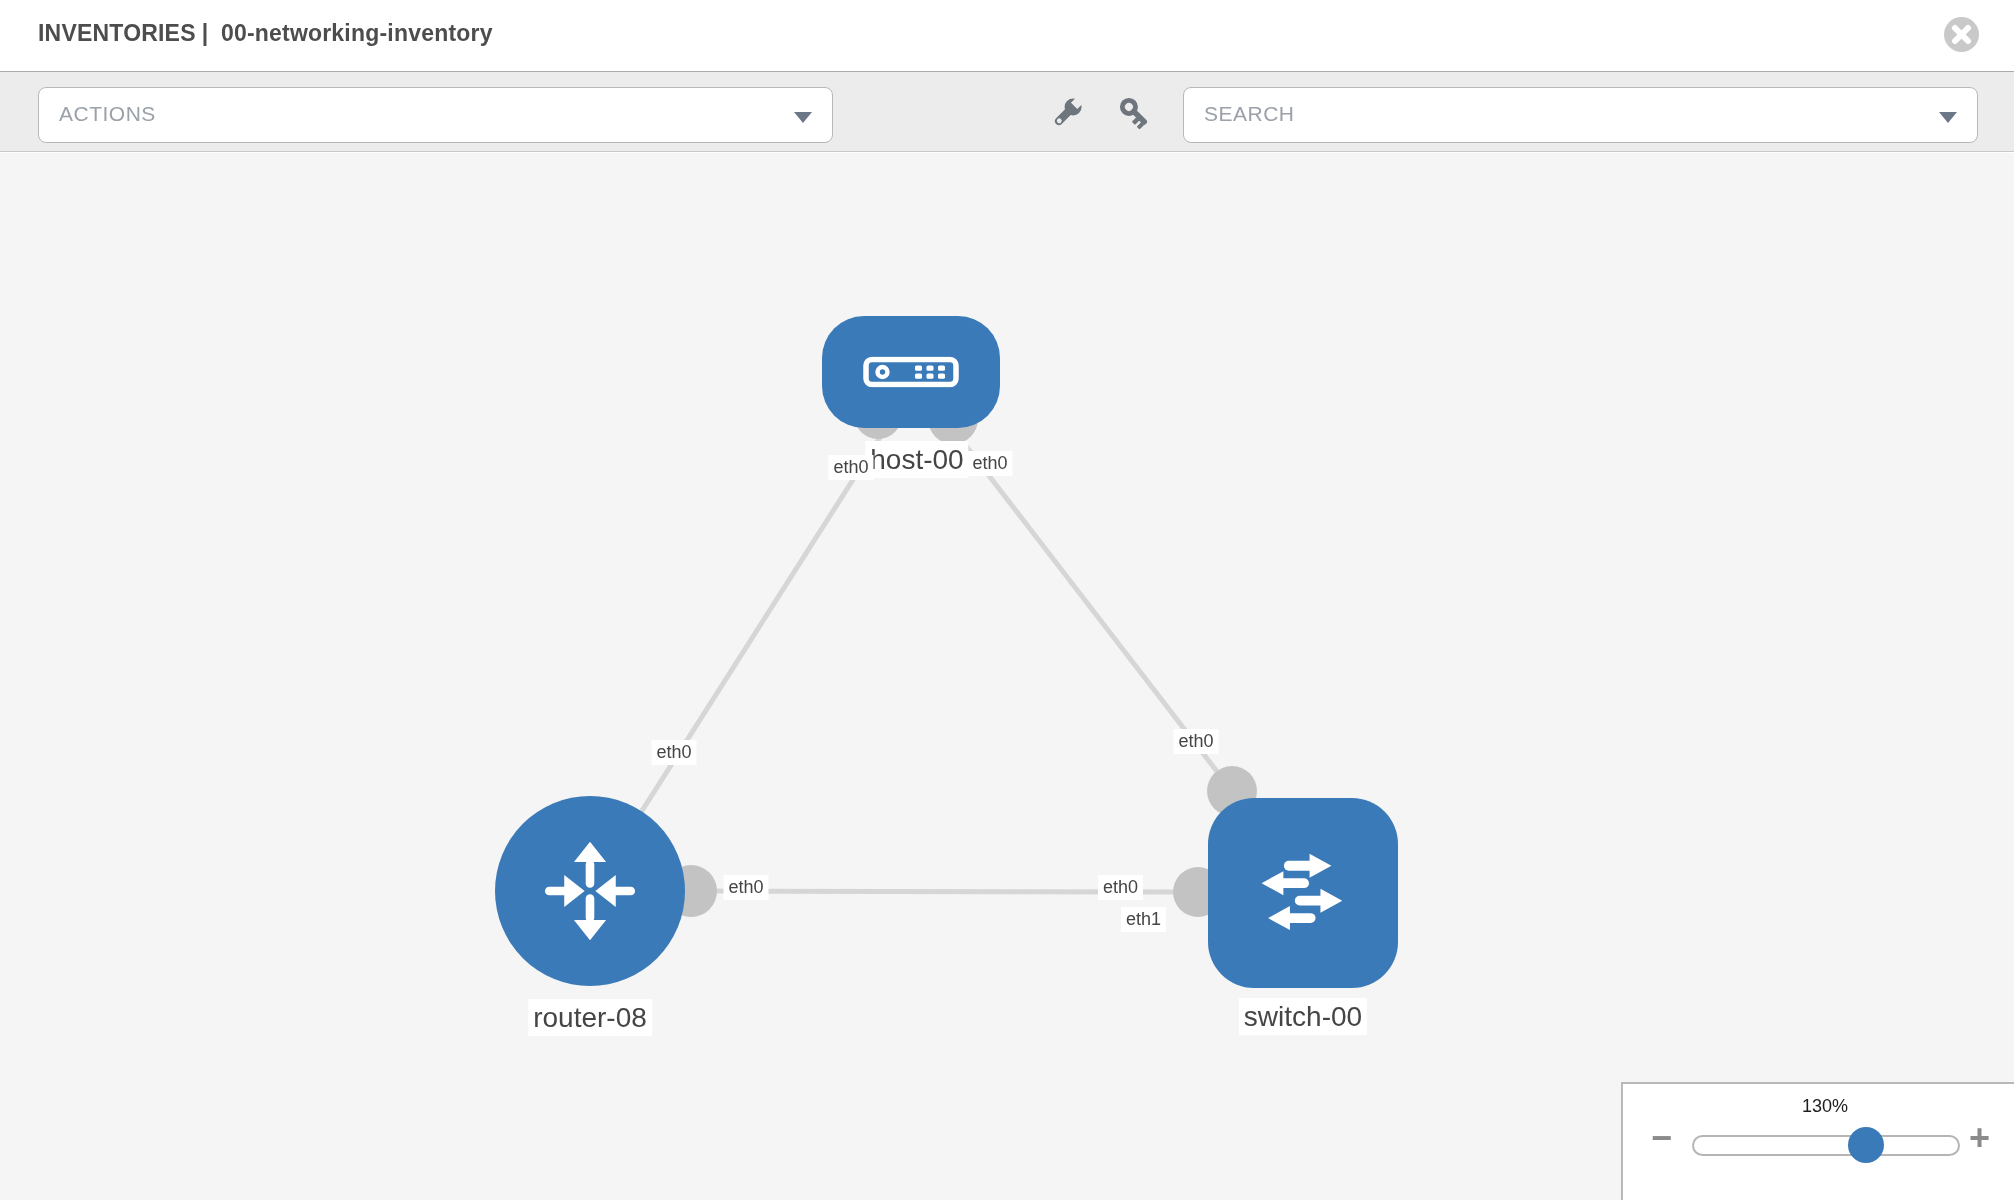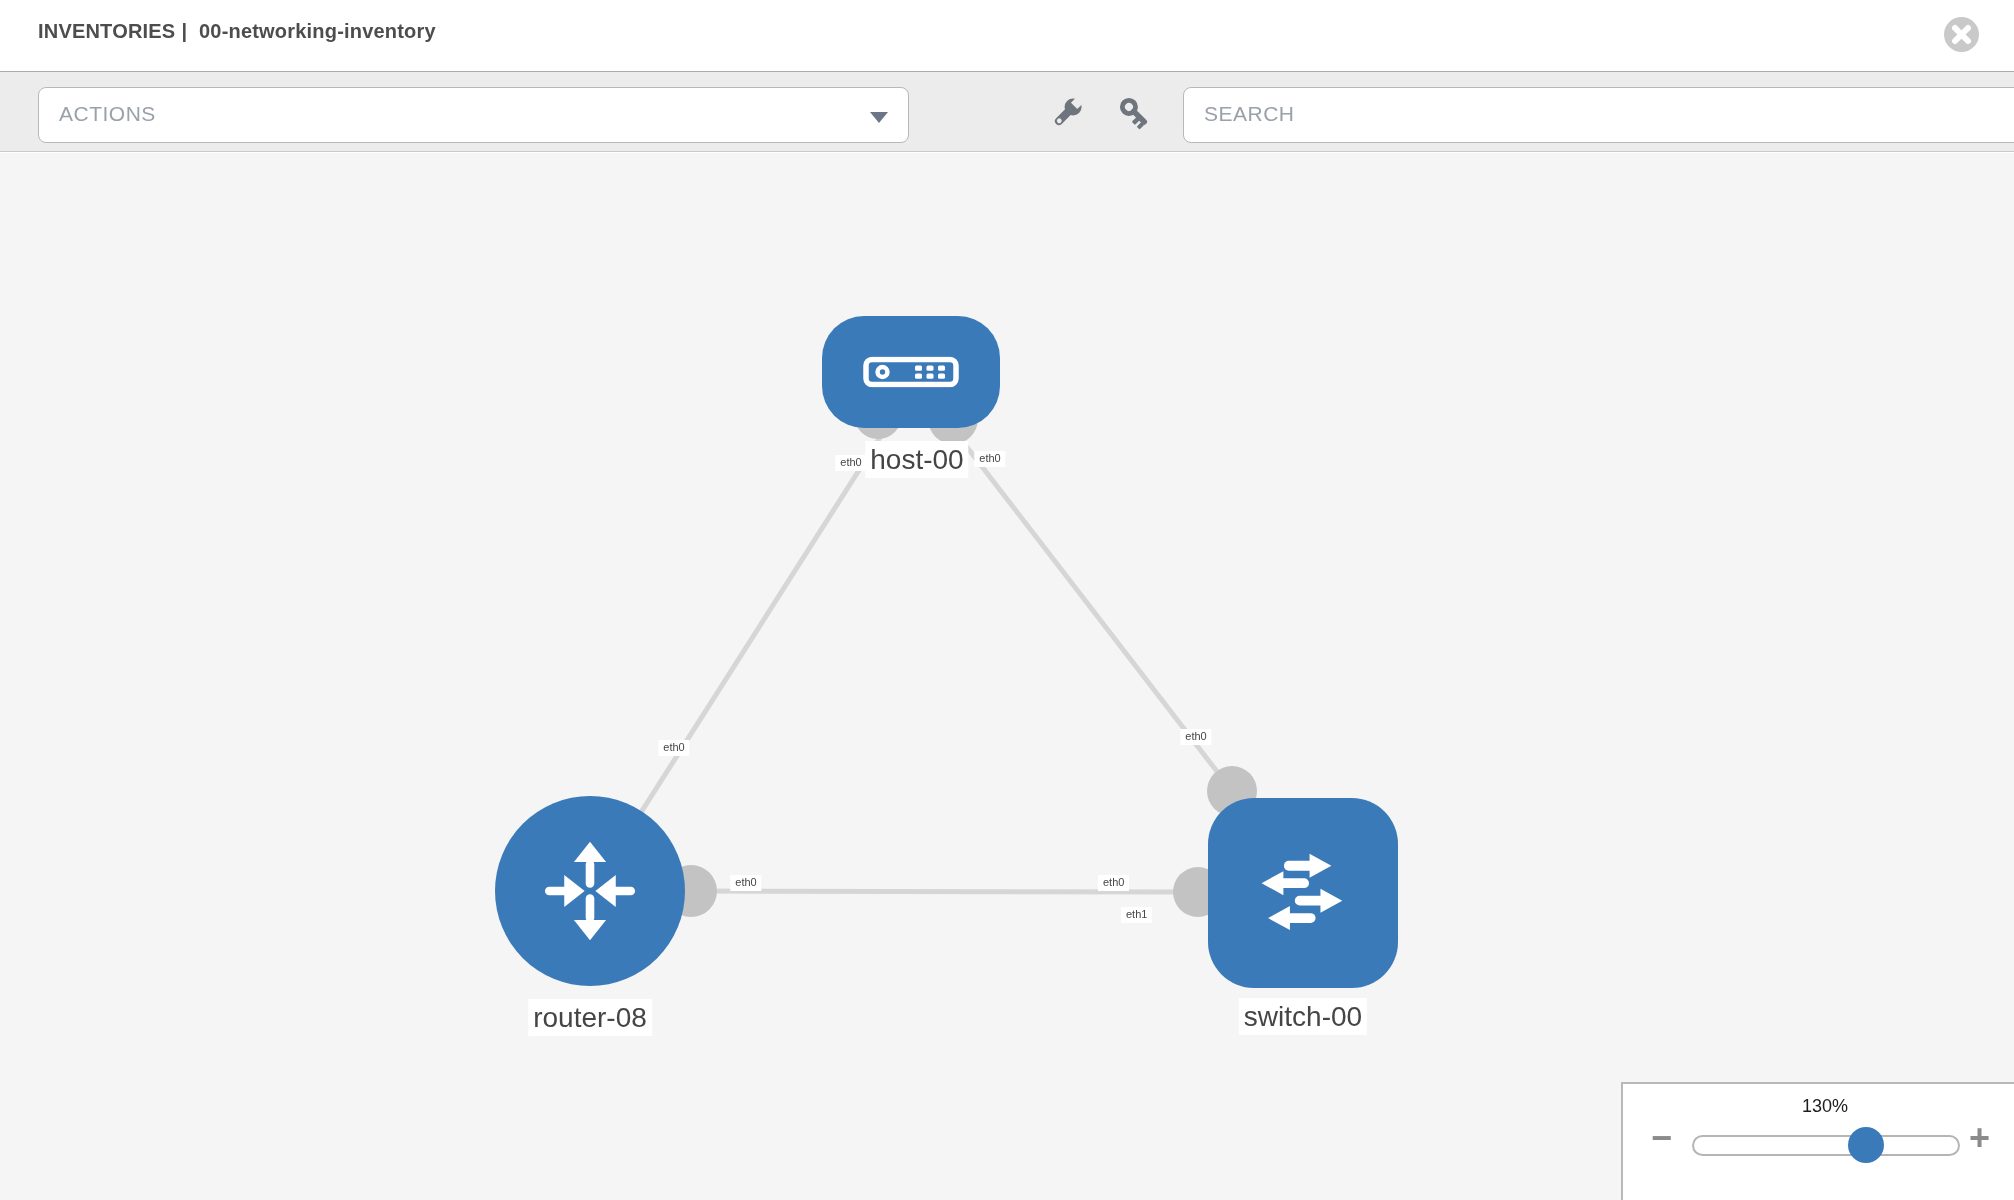--- a/index.html
+++ b/index.html
@@ -1,31 +1,31 @@
 <!DOCTYPE html>
 <html><head>
 <meta charset="utf-8">
 <style>
   * { margin:0; padding:0; box-sizing:border-box; }
   html,body { width:2014px; height:1200px; overflow:hidden; background:#fff;
               font-family:"Liberation Sans", sans-serif; }
 
   
   .header { position:absolute; left:0; top:0; width:2014px; height:71px; background:#fff; }
-  .page-title { position:absolute; left:38px; top:20px; font-size:20px; font-weight:bold;
+  .page-title { position:absolute; left:38px; top:20px; font-size:23px; font-weight:bold;
                 color:#4d4d4d; letter-spacing:0.2px; }
   .page-title span { margin-right:6px; }
   .close-btn { position:absolute; left:1944px; top:17px; width:35px; height:35px;
                border-radius:50%; background:#c9c9c9; cursor:pointer; }
   .close-btn svg { position:absolute; left:0; top:0; }
 
   
   .toolbar { position:absolute; left:0; top:71px; width:2014px; height:81px;
              background:#ececec; border-top:1px solid #ababab; border-bottom:1px solid #c9c9c9; }
-  .select-box { position:absolute; top:15px; height:56px; width:871px; background:#fff;
+  .select-box { position:absolute; top:15px; height:56px; width:795px; background:#fff;
                 border:1px solid #b8b8b8; border-radius:8px; }
   .select-box .select-text { position:absolute; left:20px; top:14px; font-size:21px;
                              color:#9ba1a9; letter-spacing:0.5px; }
   .caret { position:absolute; right:20px; top:24px; width:0; height:0;
            border-left:9px solid transparent; border-right:9px solid transparent;
            border-top:11px solid #6b7686; }
   .actions-box { left:38px; }
   .search-box  { left:1183px; }
   .tool-icon { position:absolute; top:22px; width:40px; height:40px; cursor:pointer; }
   .wrench-btn { left:1046px; }
@@ -38,21 +38,21 @@
 
   .node { position:absolute; z-index:2; background:#3a7ab8; }
   .node-host   { left:822px; top:163px; width:178px; height:112px; border-radius:42px; }
   .node-router { left:495px; top:643px; width:190px; height:190px; border-radius:50%; }
   .node-switch { left:1208px; top:645px; width:190px; height:190px; border-radius:46px; }
   .node svg { position:absolute; left:50%; top:50%; transform:translate(-50%,-50%); }
 
   .graph-label { position:absolute; z-index:3; background:#fff; color:#454545;
                  white-space:nowrap; padding:1px 5px; line-height:1.25; }
   .node-label  { font-size:28px; transform:translateX(-50%); }
-  .iface-label { font-size:11px; transform:translateX(-50%); }
+  .iface-label { font-size:18px; transform:translateX(-50%); }
   .iface-label.no-center { transform:none; }
   .lbl-host     { left:917px;  top:288px; }
   .lbl-eth-hl   { left:851px;  top:302px; }
   .lbl-eth-hr   { left:990px;  top:298px; }
   .lbl-eth-rup  { left:674px;  top:587px; }
   .lbl-router   { left:590px;  top:846px; }
   .lbl-eth-mid  { left:746px;  top:722px; }
   .lbl-eth-back { left:1098px; top:722px; z-index:3; }
   .lbl-eth1     { left:1121px; top:754px; z-index:4; }
   .lbl-eth-sw   { left:1196px; top:576px; }

